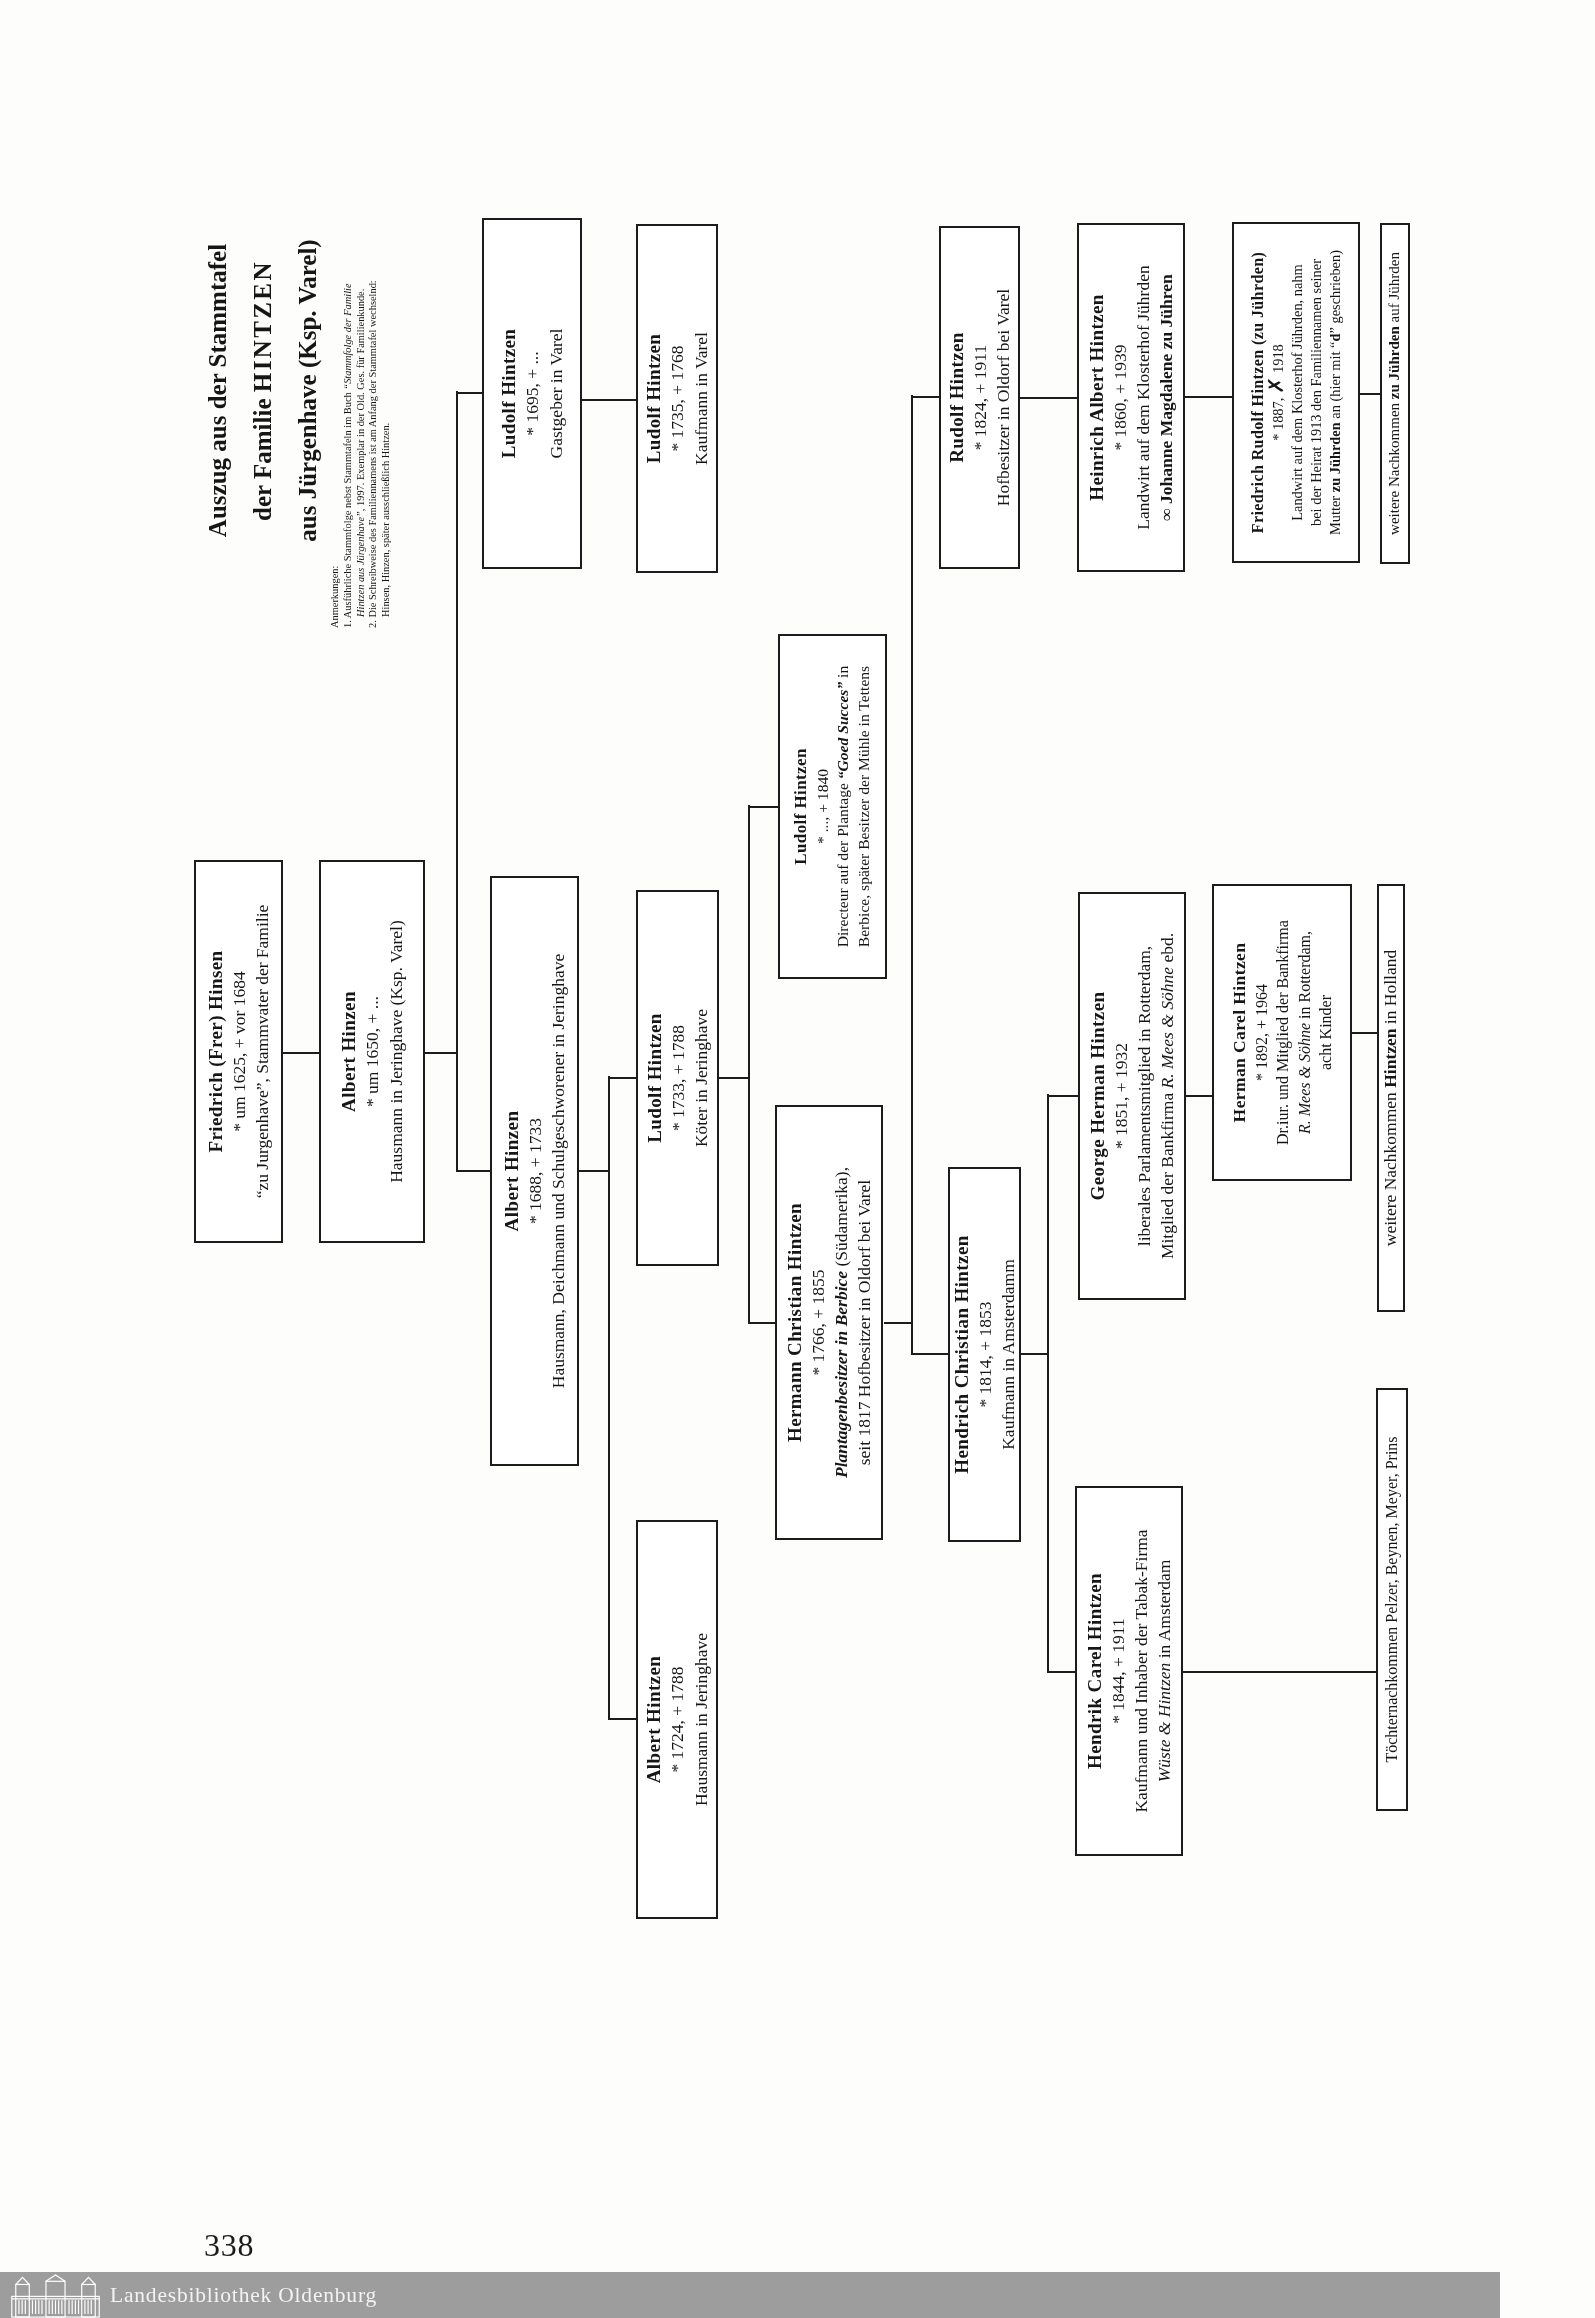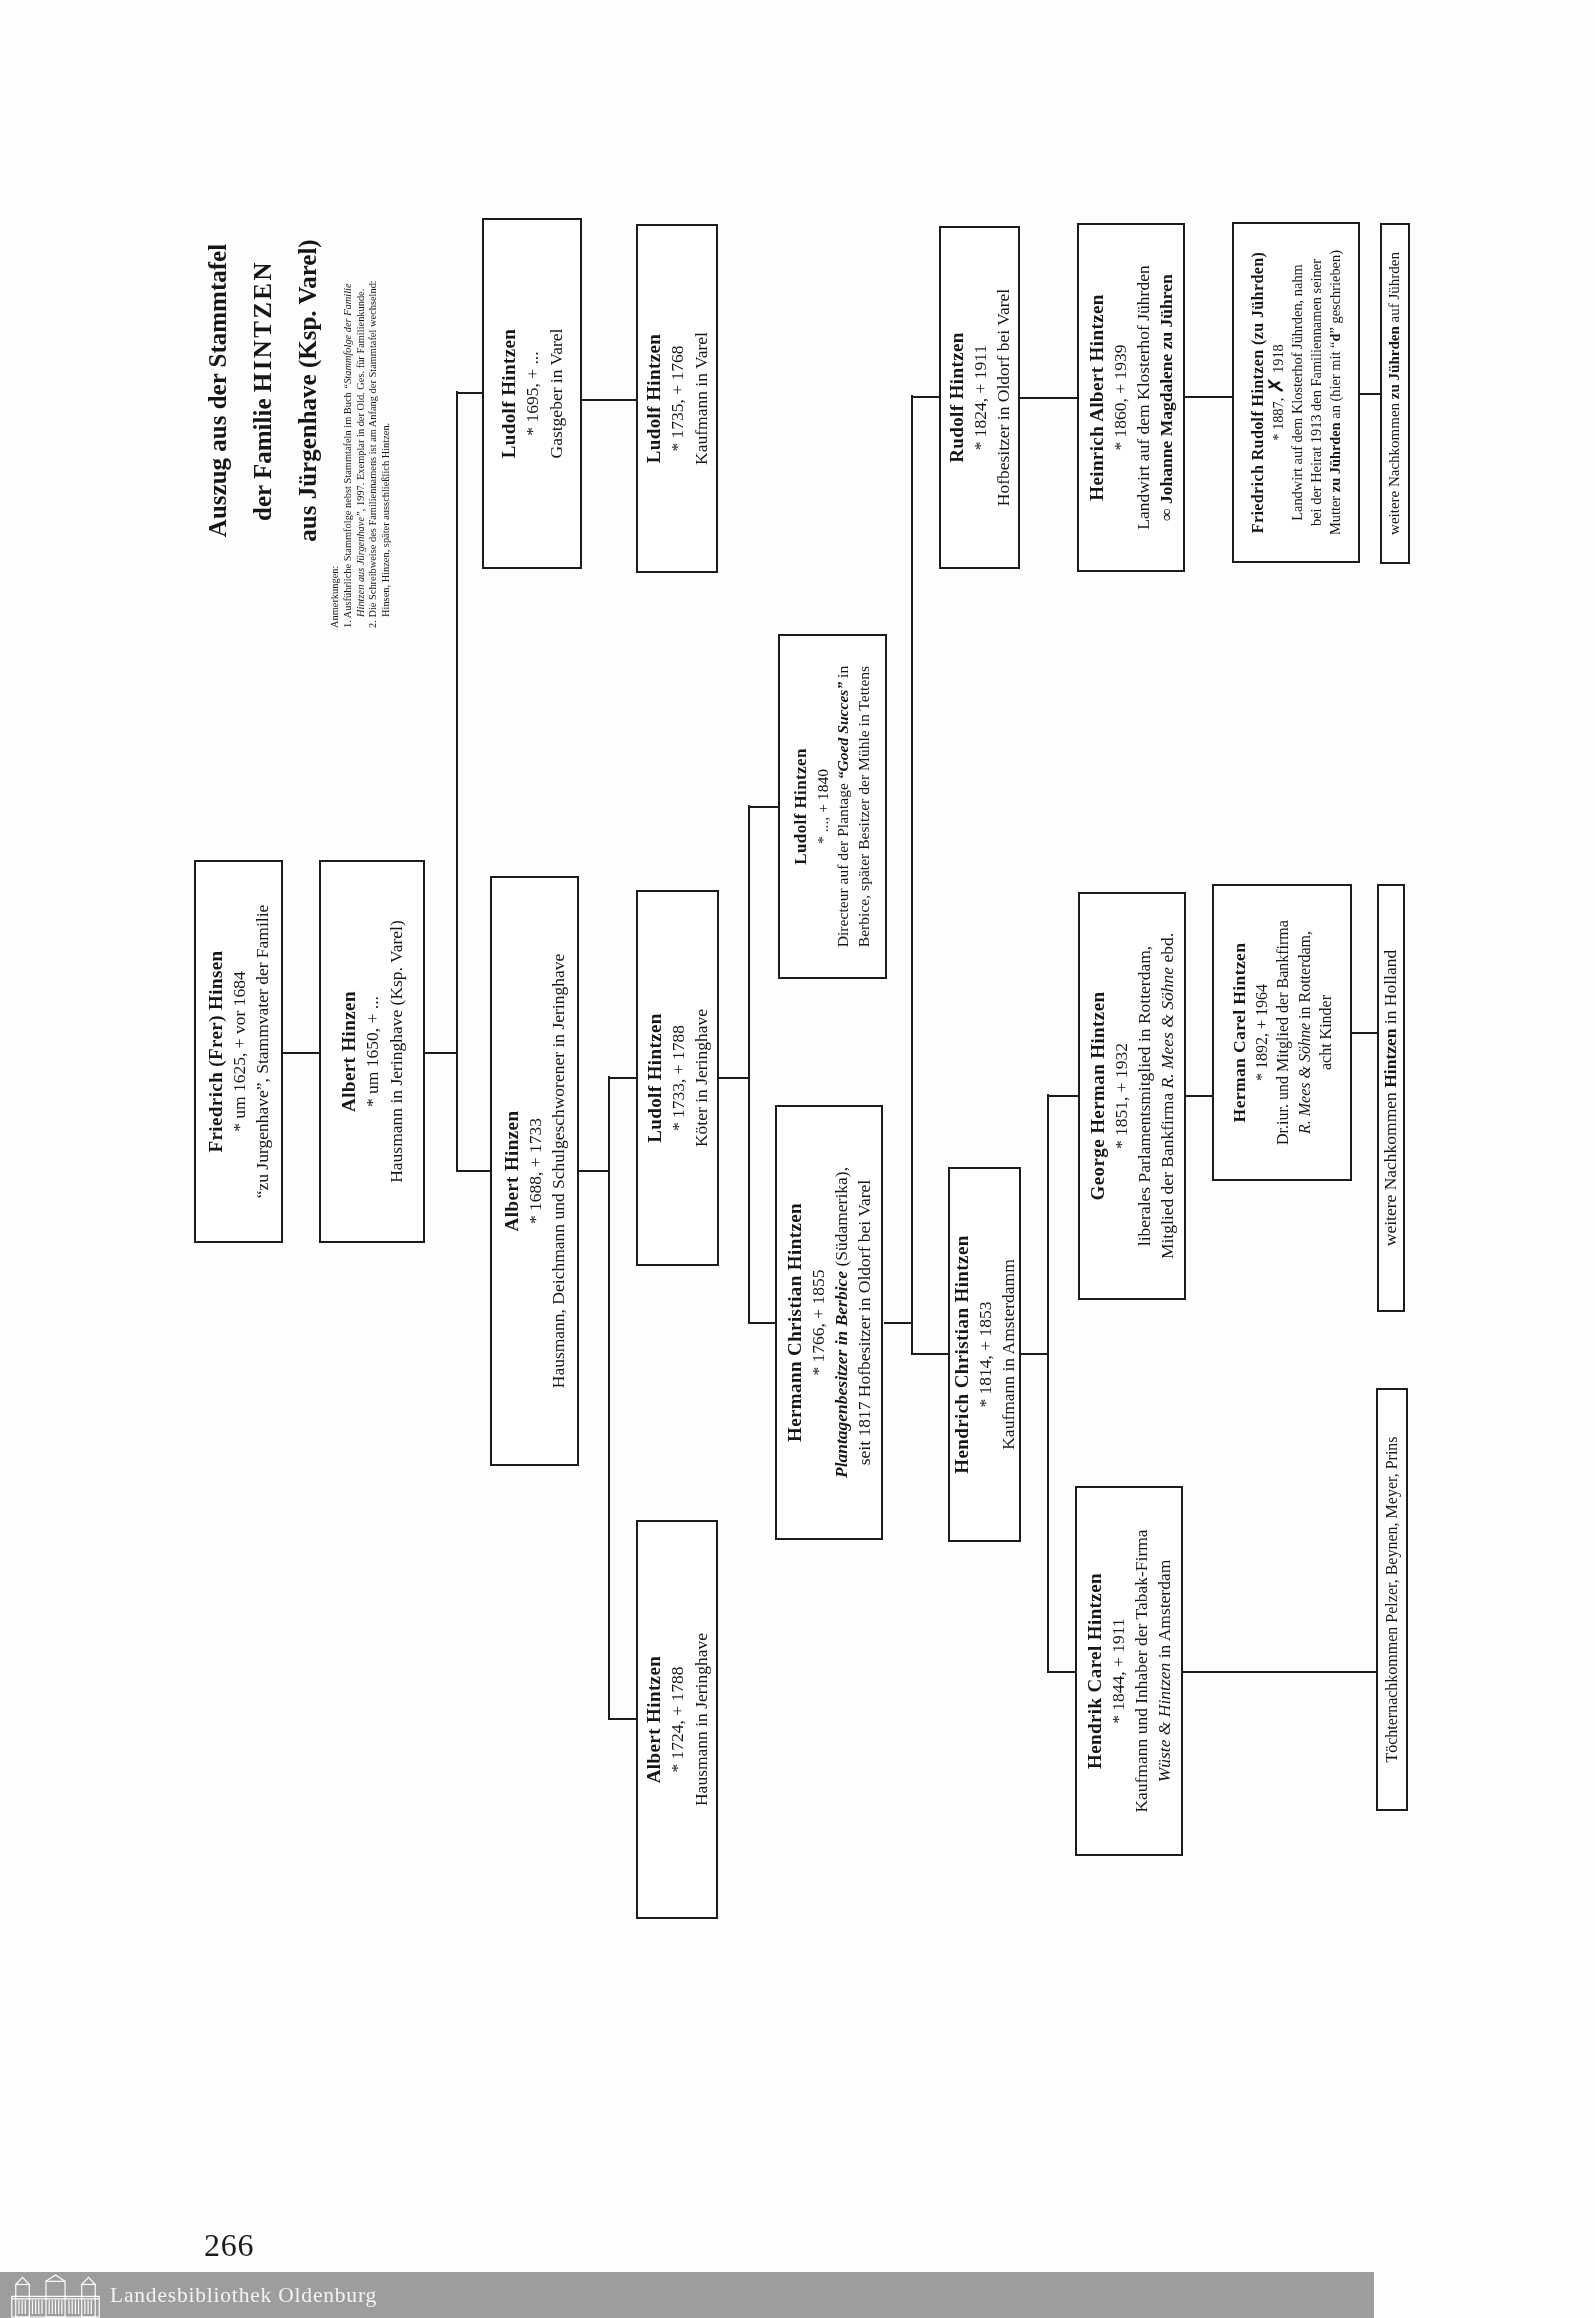--- a/index.html
+++ b/index.html
@@ -21,21 +21,21 @@
   .strip.sz-s2 .ln{font-size:16px;}
   .b{font-weight:bold;} .it{font-style:italic;} .bi{font-weight:bold;font-style:italic;}
   .fallen{font-size:1.45em;line-height:0;}
   .conn{position:absolute;background:#1c1c1c;}
   .title{position:absolute;left:1753px;top:195px;width:351px;text-align:center;
          font-weight:bold;font-size:25px;line-height:45px;}
   .title .caps{letter-spacing:2.4px;}
   .notes{position:absolute;left:1691px;top:329px;width:411px;font-size:10.4px;line-height:12.8px;}
   .notes .ind{padding-left:11px;}
   .pagenum{position:absolute;left:204px;top:2227px;font-size:32px;letter-spacing:0.8px;color:#1c1c1c;}
-  .footerband{position:absolute;left:0;top:2272px;width:1374px;height:47px;background:#9d9d9d;}
+  .footerband{position:absolute;left:0;top:2272px;width:1500px;height:47px;background:#9d9d9d;}
   .footerband .lib{position:absolute;left:110px;top:11px;font-size:21.5px;color:#f3f3f3;
                    font-family:"Liberation Serif", serif;letter-spacing:0.8px;}
   .footerband svg{position:absolute;left:11px;top:1.6px;}
 </style>
 </head>
 <body>
 
 <div class="portrait">
   <div class="land">
 
@@ -183,21 +183,21 @@
     <div class="conn" style="left:646px;top:1047px;width:2.4px;height:29.5px;"></div>
     <div class="conn" style="left:1222px;top:1047px;width:2.4px;height:33px;"></div>
     <div class="conn" style="left:1920px;top:1019px;width:2.4px;height:59px;"></div>
     <div class="conn" style="left:1921px;top:1184px;width:2.4px;height:49px;"></div>
     <div class="conn" style="left:1924px;top:1360px;width:2.4px;height:21.5px;"></div>
     <div class="conn" style="left:1222px;top:1186px;width:2.4px;height:28px;"></div>
     <div class="conn" style="left:1285px;top:1352px;width:2.4px;height:27px;"></div>
     <div class="conn" style="left:646px;top:1183px;width:2.4px;height:195px;"></div>
   </div>
 
-  <div class="pagenum">266</div>
+  <div class="pagenum">338</div>
 
   <div class="footerband">
     <svg width="89" height="44" viewBox="0 0 112 55">
       <g stroke="#ffffff" fill="none" stroke-width="1.5">
         <rect x="1" y="28" width="110" height="26"></rect>
         <rect x="6" y="13" width="17" height="41"></rect>
         <rect x="89" y="13" width="17" height="41"></rect>
         <path d="M6 13 L14.5 4 L23 13"></path>
         <path d="M89 13 L97.5 4 L106 13"></path>
         <rect x="44" y="9" width="24" height="45"></rect>

